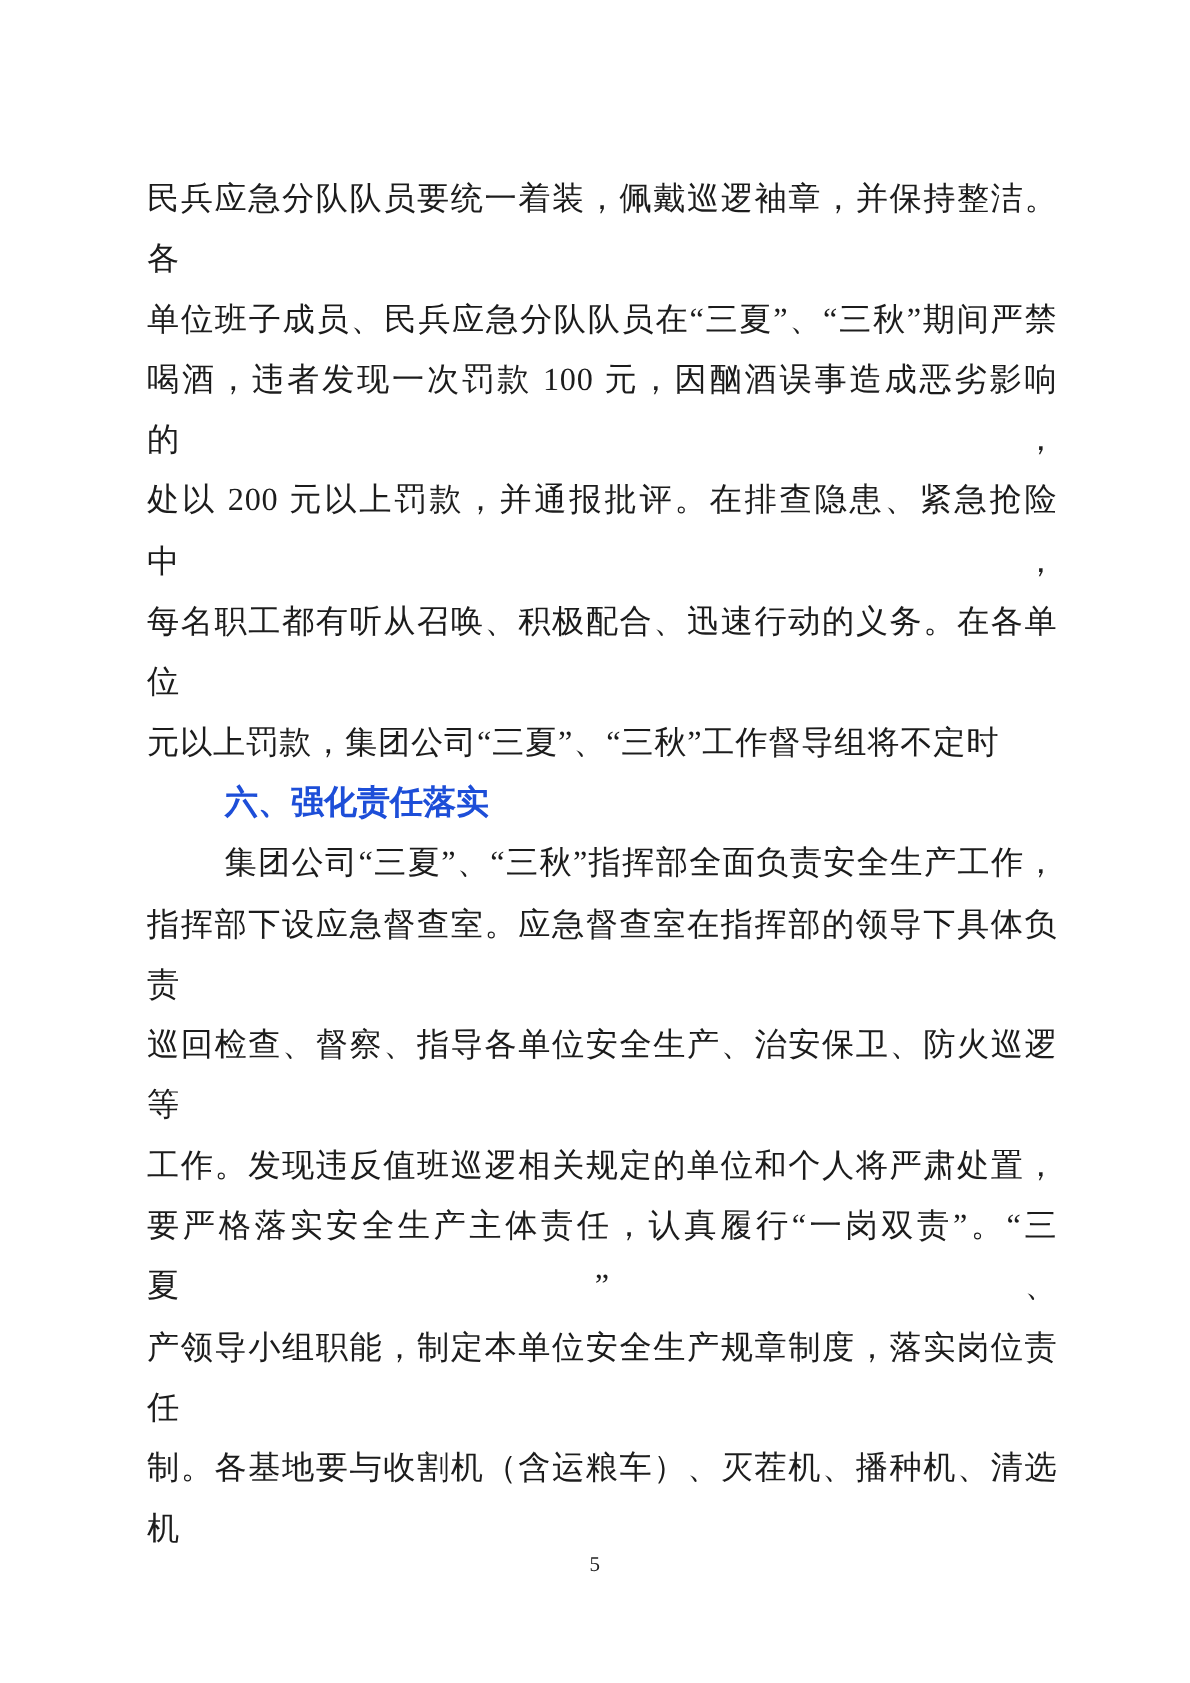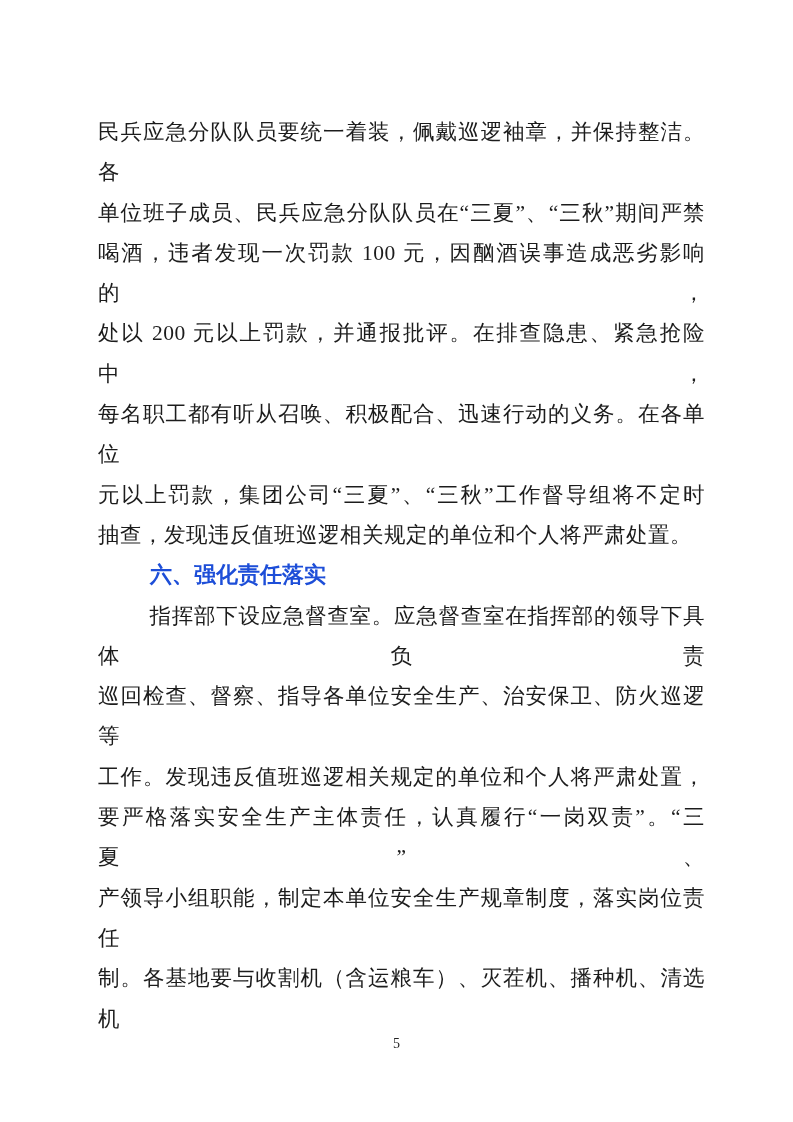--- a/index.html
+++ b/index.html
@@ -62,24 +62,24 @@
 
 <div class="page">
   <div class="content">
     <div class="paragraph">
         <div class="line">民兵应急分队队员要统一着装，佩戴巡逻袖章，并保持整洁。各</div>
         <div class="line">单位班子成员、民兵应急分队队员在“三夏”、“三秋”期间严禁</div>
         <div class="line">喝酒，违者发现一次罚款 100 元，因酗酒误事造成恶劣影响的，</div>
         <div class="line">处以 200 元以上罚款，并通报批评。在排查隐患、紧急抢险中，</div>
         <div class="line">每名职工都有听从召唤、积极配合、迅速行动的义务。在各单位</div>
         <div class="line">元以上罚款，集团公司“三夏”、“三秋”工作督导组将不定时</div>
-        <div class="line">抽查，发现违反值班巡逻相关规定的单位和个人将严肃处置。</div>
       </div>
     <h2 class="heading">六、强化责任落实</h2>
     <div class="paragraph indent-first">
+        <div class="line">集团公司“三夏”、“三秋”指挥部全面负责安全生产工作，</div>
         <div class="line">指挥部下设应急督查室。应急督查室在指挥部的领导下具体负责</div>
         <div class="line">巡回检查、督察、指导各单位安全生产、治安保卫、防火巡逻等</div>
         <div class="line">工作。发现违反值班巡逻相关规定的单位和个人将严肃处置，</div>
         <div class="line">要严格落实安全生产主体责任，认真履行“一岗双责”。“三夏”、</div>
         <div class="line">产领导小组职能，制定本单位安全生产规章制度，落实岗位责任</div>
         <div class="line">制。各基地要与收割机（含运粮车）、灭茬机、播种机、清选机</div>
       </div>
   </div>
   <div class="page-number">5</div>
 </div>

